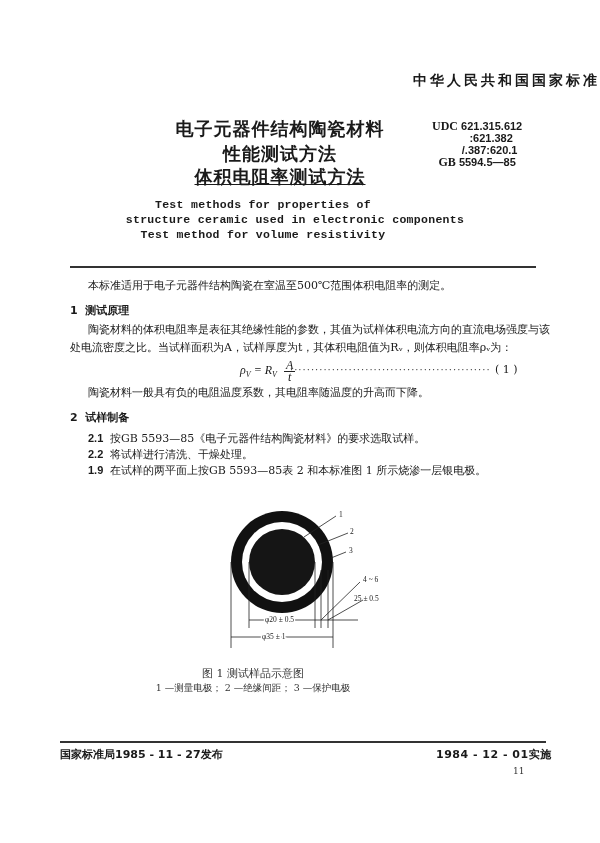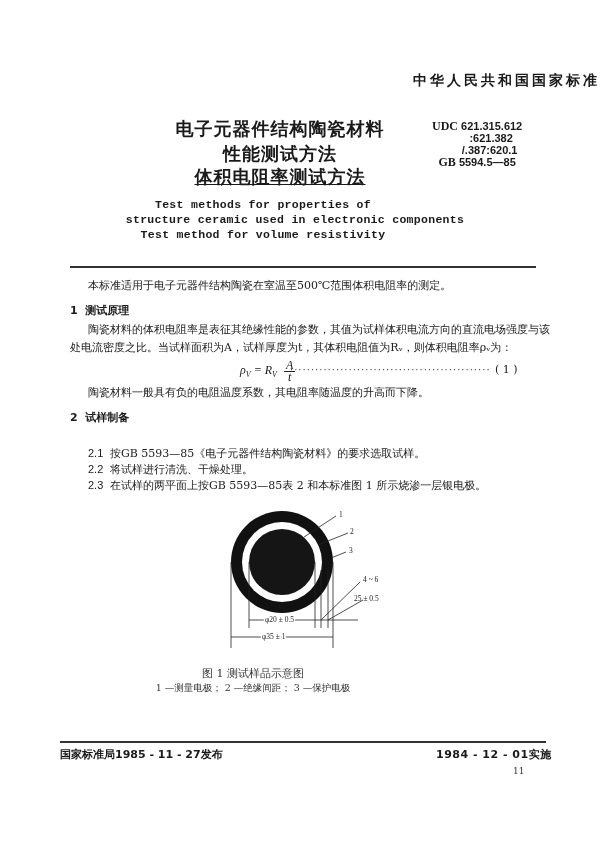--- a/index.html
+++ b/index.html
@@ -17,21 +17,21 @@
   .udc .l3 { padding-left: 25px; }
   .udc .l4 .k { font-family: "Liberation Serif", serif; font-size: 12px; }
   .en-title { left: 0; width: 526px; text-align: center;
               font-family: "Liberation Mono", monospace; font-weight: bold; font-size: 11.5px; letter-spacing: 0.3px; }
   .en1 { top: 198px; } .en2 { top: 213px; padding-left: 32px; } .en3 { top: 228px; }
   .rule { left: 70px; width: 466px; height: 2px; background: #333; }
   .rule-top { top: 266px; }
   .rule-bottom { top: 741px; }
   .body-text { font-size: 11px; line-height: 14px; }
   .sec-title { font-family: "DejaVu Sans", sans-serif; font-weight: bold; font-size: 11px; }
-  .sub-num { font-family: "Liberation Sans", sans-serif; font-weight: normal; font-size: 11px; display: inline-block; width: 22px; margin-top: 15px; }
+  .sub-num { font-family: "Liberation Sans", sans-serif; font-weight: bold; font-size: 11px; display: inline-block; width: 22px; }
   .formula { left: 240px; top: 360px; font-family: "Liberation Serif", serif; font-style: italic; font-size: 12px; }
   .frac { display: inline-block; vertical-align: middle; text-align: center; line-height: 11px; margin-left: 4px; }
   .frac .num { display: block; border-bottom: 1px solid #222; padding: 0 2px; }
   .dots { left: 290px; top: 364px; width: 200px; overflow: hidden; white-space: nowrap; font-size: 10px; letter-spacing: 1px; color: #333; }
   .eqno { left: 495px; top: 363px; font-size: 11px; }
   .fig-cap { left: 0; width: 506px; text-align: center; font-size: 11px; color: #333; }
   .footer-left { left: 60px; top: 747px; font-family: "DejaVu Sans", sans-serif; font-weight: bold; font-size: 11px; }
   .footer-right { left: 436px; top: 747px; font-family: "DejaVu Sans", sans-serif; font-weight: bold; font-size: 11px; letter-spacing: 0.5px; }
   .page-no { left: 513px; top: 766px; font-size: 9px; color: #333; }
   .dim { font-family: "Liberation Serif", serif; font-size: 7.5px; fill: #222; }
@@ -85,21 +85,21 @@
   <span>2</span>&nbsp;&nbsp;<span>试样制备</span>
 </div>
 
 <div class="abs body-text" style="left:88px; top:431px;">
   <span class="sub-num">2.1</span><span>按GB  5593—85《电子元器件结构陶瓷材料》的要求选取试样。</span>
 </div>
 <div class="abs body-text" style="left:88px; top:447px;">
   <span class="sub-num">2.2</span><span>将试样进行清洗、干燥处理。</span>
 </div>
 <div class="abs body-text" style="left:88px; top:463px;">
-  <span class="sub-num">2.3</span><span>在试样的两平面上按GB  5593—85表 2 和本标准图 1 所示烧渗一层银电极。</span>
+  <span class="sub-num">1.9</span><span>在试样的两平面上按GB  5593—85表 2 和本标准图 1 所示烧渗一层银电极。</span>
 </div>
 
 <svg class="abs" style="left:220px; top:500px;" width="190" height="150" viewBox="0 0 190 150">
   <g>
     <circle cx="62" cy="62" r="51" fill="#111"></circle>
     <circle cx="62" cy="62" r="40" fill="#fff"></circle>
     <circle cx="62" cy="62" r="33" fill="#151515"></circle>
   </g>
 
   <g stroke="#222" stroke-width="0.8" fill="none">

